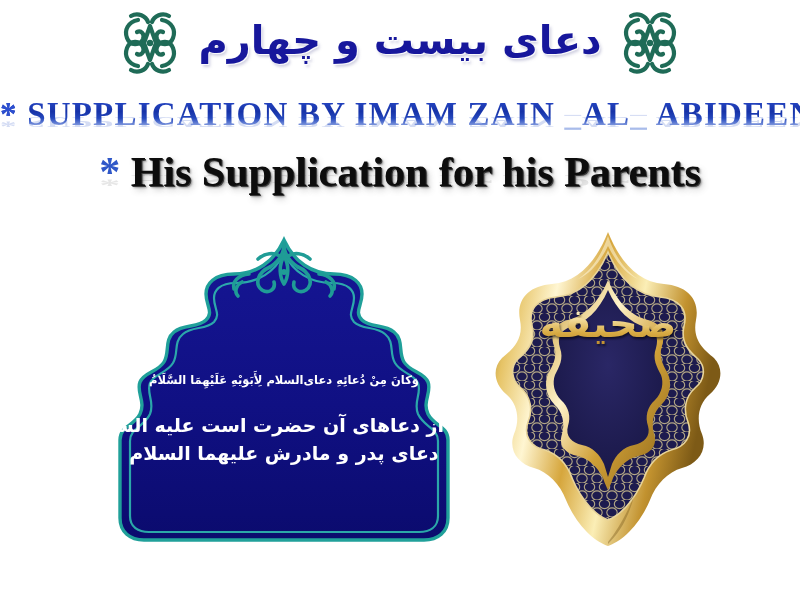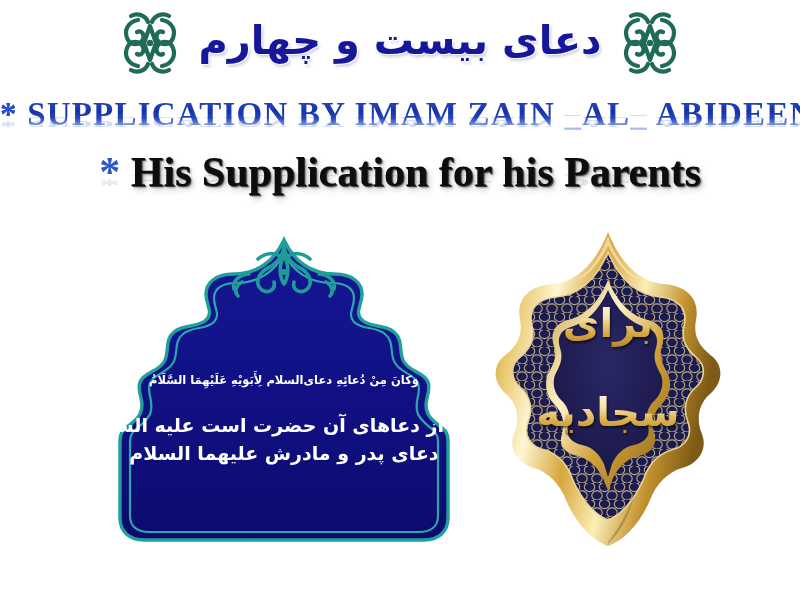--- a/index.html
+++ b/index.html
@@ -476,18 +476,17 @@
       <g opacity=".55" fill="#fff8dd">
         <path d="M116 8 C122 26 132 42 146 51 C134 46 124 34 116 18 Z"></path>
         <path d="M116 8 C110 26 100 42 86 51 C98 46 108 34 116 18 Z"></path>
       </g>
       <g opacity=".35" fill="#6e4e12">
         <path d="M116 314 C124 304 134 288 142 268 C136 292 126 306 116 316 Z"></path>
       </g>
     </svg>
 
     <div class="emblem-text">
-      <div class="emb-line">برای</div>
-      <div class="emb-line second">سجادیه</div>
+      <div class="emb-line">صحیفه</div>
     </div>
   </div>
 
 </div>
 
 </body></html>

